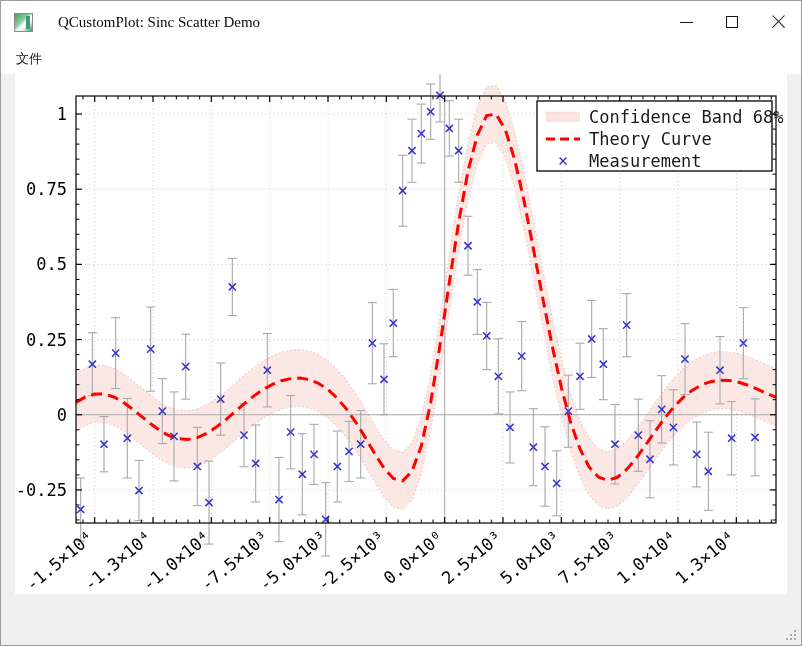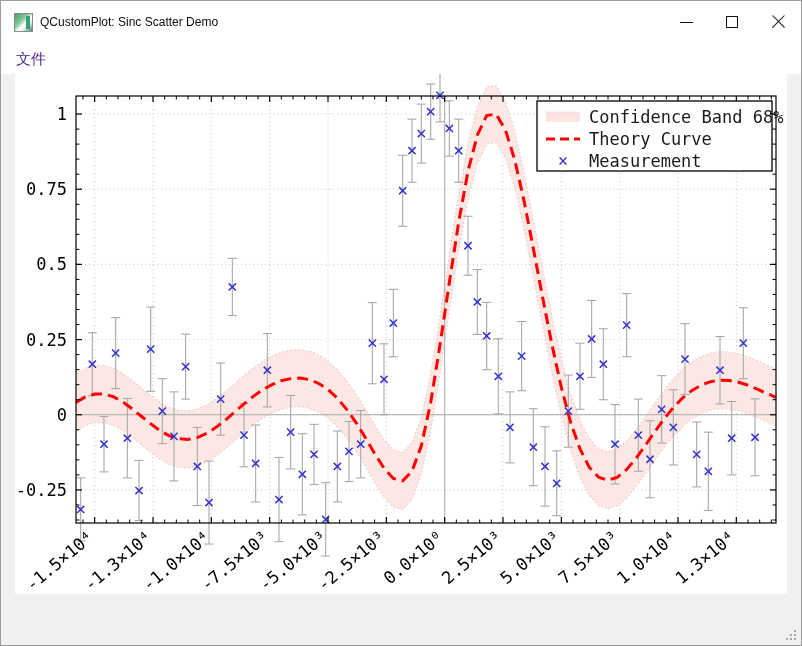--- a/index.html
+++ b/index.html
@@ -30,23 +30,23 @@
     width:17px; height:17px; margin-left:13px; flex:0 0 17px;
     border:1px solid #8a8a8a;
     background:linear-gradient(135deg,#4a9a63 0%,#8fd0a2 42%,#ffffff 55%,#eaf6ef 70%,#2f8f70 100%);
     position:relative;
   }
   #app-icon:after{
     content:""; position:absolute; right:2px; top:2px; bottom:2px; width:4px;
     background:#3f9a78;
   }
   #title-text {
-    margin-left:7px;
-    font-size:12px; color:#0b0b0b;
-    font-family:Liberation Sans, sans-serif;
+    margin-left:25px;
+    font-size:15px; color:#0b0b0b;
+    font-family:Liberation Serif, serif;
     white-space:nowrap;
   }
   #win-controls { position:absolute; right:0; top:0; height:42px; display:flex; }
   .win-btn {
     width:46px; height:42px;
     display:flex; align-items:center; justify-content:center;
     font-size:17px; color:#141414; cursor:default;
     font-family:"Liberation Sans", sans-serif;
   }
   .glyph-min { display:block; width:13px; height:1px; background:#141414; }
@@ -56,21 +56,21 @@
     content:""; position:absolute; left:-1px; top:6px; width:17px; height:1.2px; background:#141414;
   }
   .glyph-close:before{ transform:rotate(45deg); }
   .glyph-close:after { transform:rotate(-45deg); }
   
   #menubar {
     height:30px; flex:0 0 30px; background:#ffffff;
     display:flex; align-items:center;
   }
   .menu-item {
-    font-size:15px; color:#4c1d95; padding:3px 8px; margin-left:7px;
+    font-size:13px; color:#0f172a; padding:3px 8px; margin-left:7px;
     font-family:"Liberation Sans", sans-serif; cursor:default;
   }
   
   #central {
     flex:1 1 auto; position:relative; background:#f0f0f0;
   }
   #plot-widget {
     position:absolute; left:14px; top:0px; width:772px; height:520px;
     background:#ffffff;
   }

